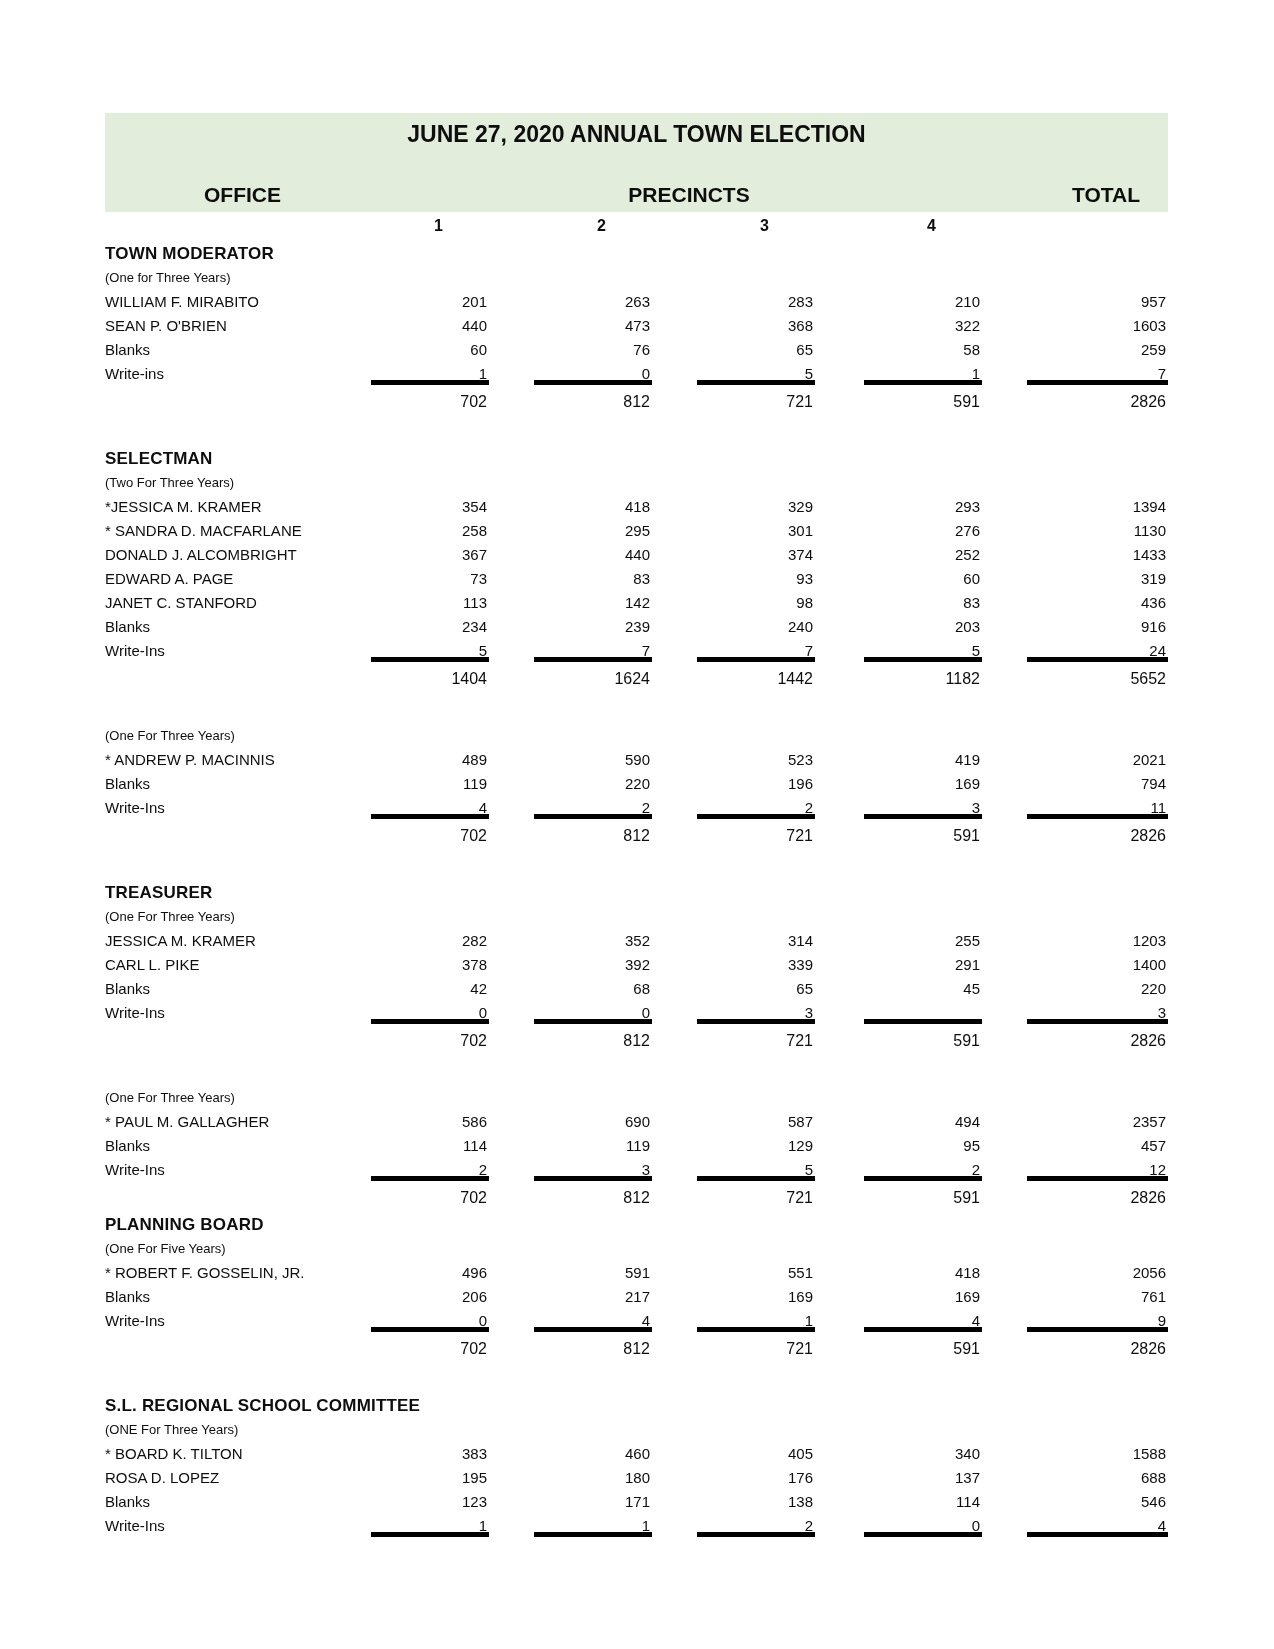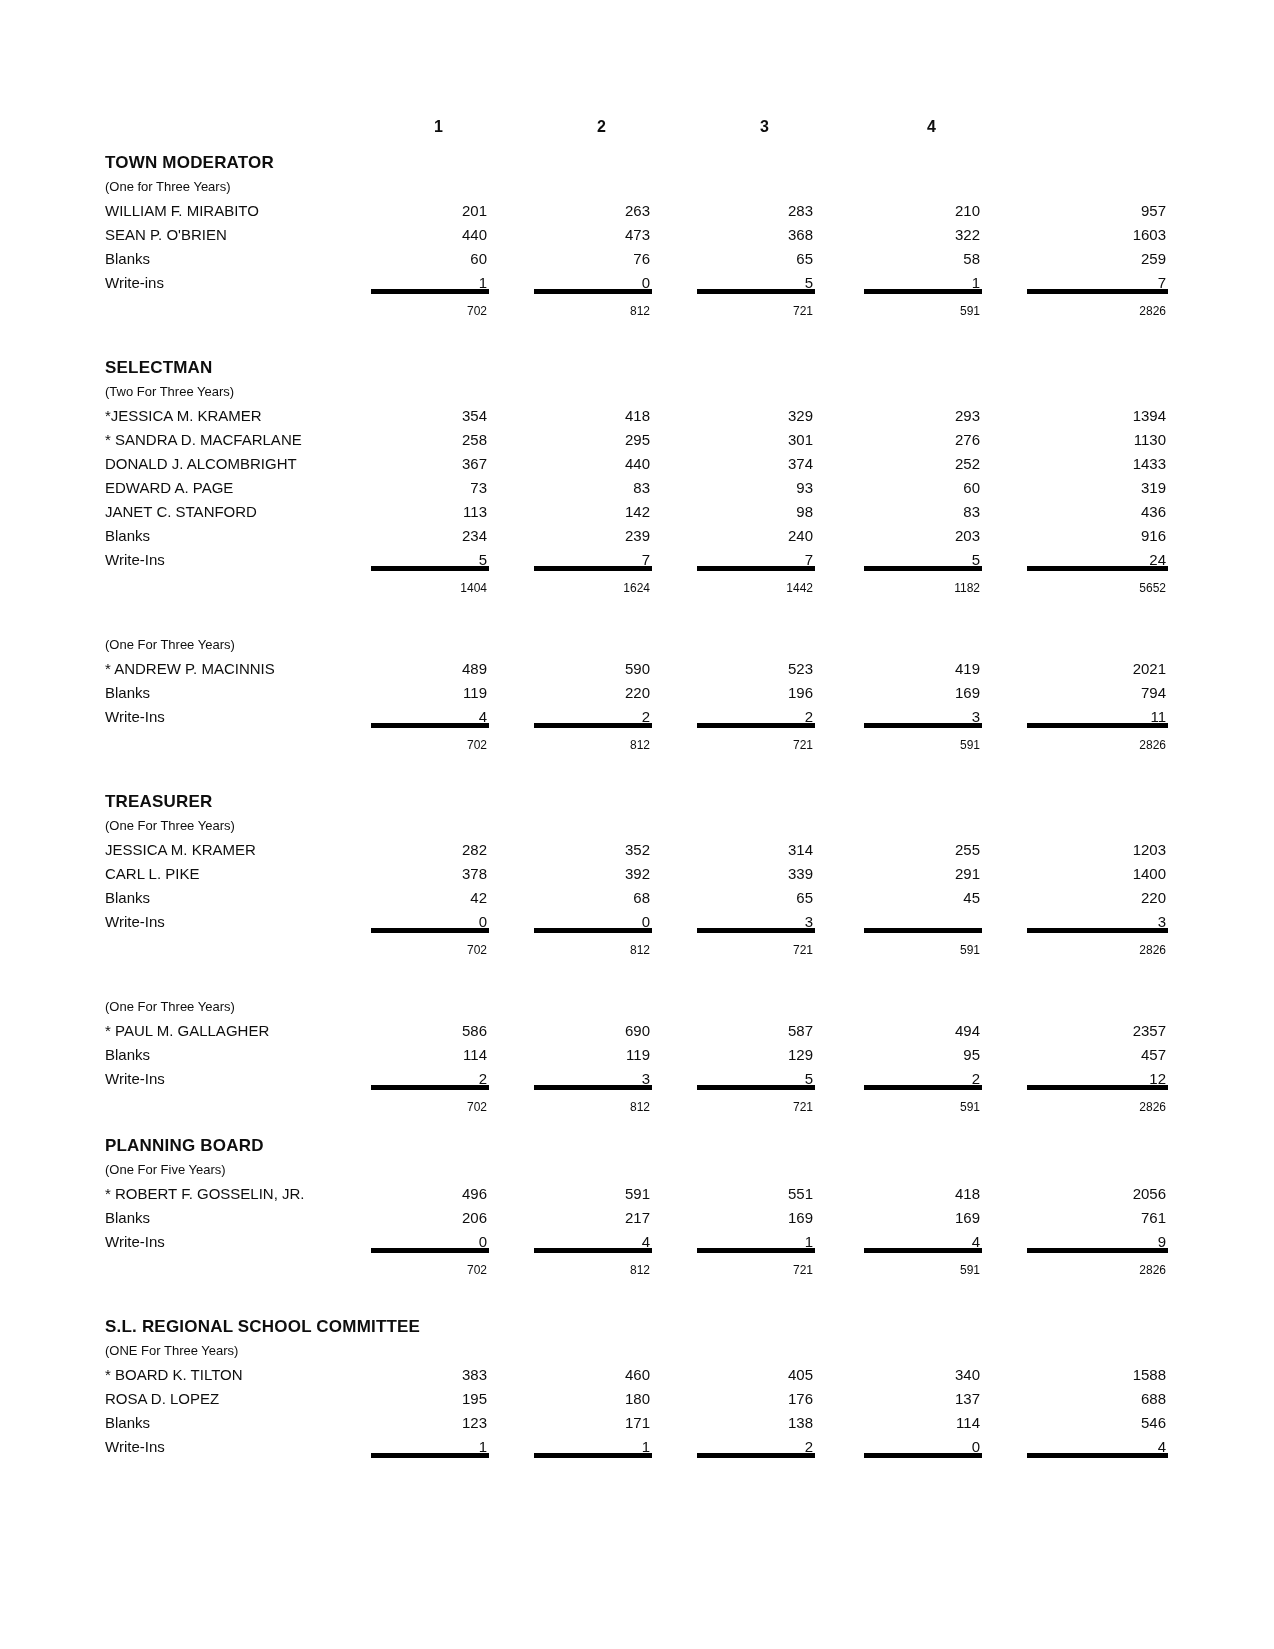--- a/index.html
+++ b/index.html
@@ -15,42 +15,50 @@
   }
   .title{font-size:23px;font-weight:700;text-align:center;padding-top:8px;}
   .grid{display:grid;grid-template-columns:221px 163px 163px 163px 167px 186px;}
   .colheads{font-size:21px;font-weight:700;padding-bottom:5px;}
   .ch-office{grid-column:1/2;text-align:center;padding-left:54px;}
   .ch-precincts{grid-column:2/6;text-align:center;padding-left:70px;}
   .ch-total{grid-column:6/7;text-align:right;padding-right:28px;}
   .digits{height:28px;line-height:28px;font-weight:700;font-size:16px;}
   .dcell{text-align:right;padding-right:46px;}
   .section{margin-top:32px;}
-  .section.first{margin-top:10px;}
-  .section.tight{margin-top:14px;}
+  .section.first{margin-top:2px;}
+  .section.tight{margin-top:2px;}
   .office-title{height:24px;line-height:24px;font-weight:700;font-size:17px;white-space:nowrap;letter-spacing:.2px;}
   .term{height:24px;line-height:24px;font-size:13px;white-space:nowrap;}
   .row{height:24px;line-height:24px;font-size:15px;}
   .row .label{white-space:nowrap;}
   .num{text-align:right;padding-right:2px;}
   .wrow{height:28px;font-size:15px;}
   .wrow .label{line-height:24px;white-space:nowrap;}
   .wbar{
     height:23px;line-height:23px;border-bottom:5px solid #000;
     margin-left:auto;width:118px;text-align:right;padding-right:2px;
     box-sizing:border-box;
   }
   .wbar.total{width:141px;}
-  .trow{height:25px;line-height:24px;font-size:12px;}
+  .trow{height:25px;line-height:24px;font-size:16px;}
 </style>
 </head>
 <body style="color: rgb(14, 14, 14);">
 
 <div class="sheet">
 
+  <div class="band" style="background: rgb(227, 237, 219);">
+    <div class="title">JUNE 27, 2020 ANNUAL TOWN ELECTION</div>
+    <div class="grid colheads">
+      <div class="ch-office">OFFICE</div>
+      <div class="ch-precincts">PRECINCTS</div>
+      <div class="ch-total">TOTAL</div>
+    </div>
+  </div>
 
   <div class="grid digits">
     <div></div>
     <div class="dcell">1</div>
     <div class="dcell">2</div>
     <div class="dcell">3</div>
     <div class="dcell">4</div>
     <div></div>
   </div>
 

